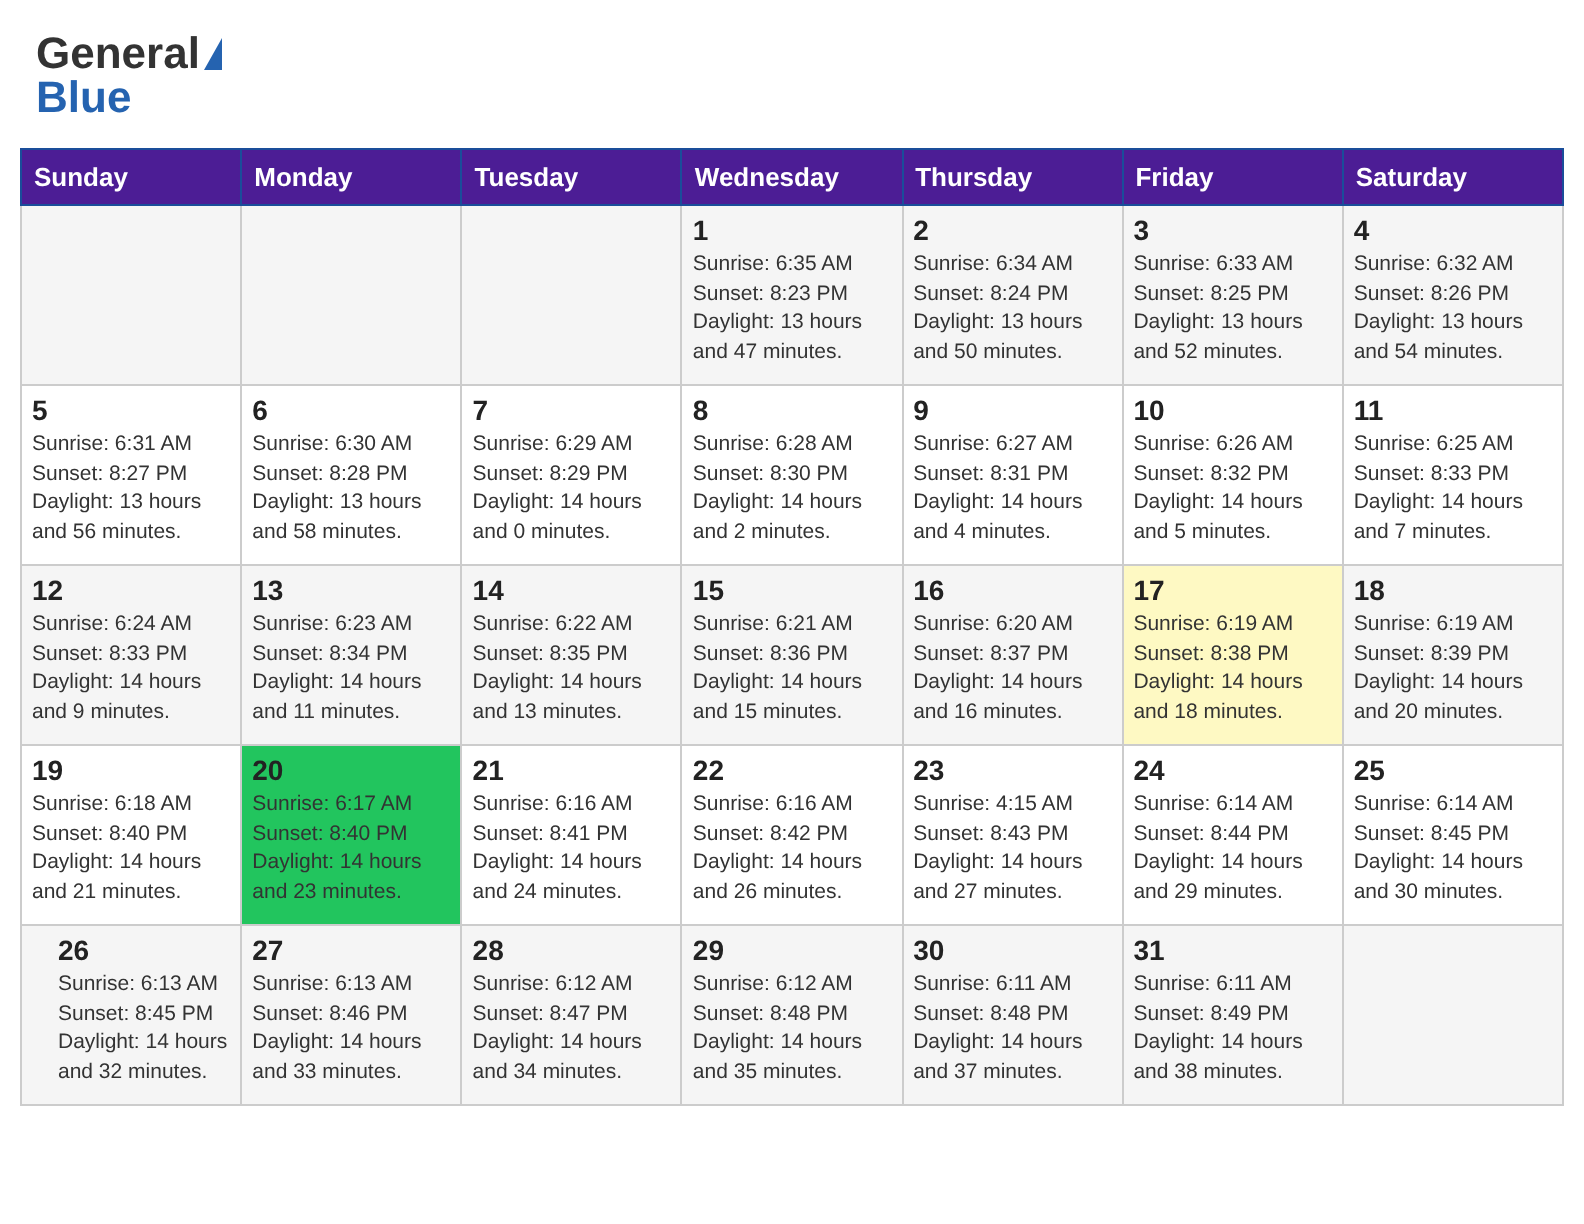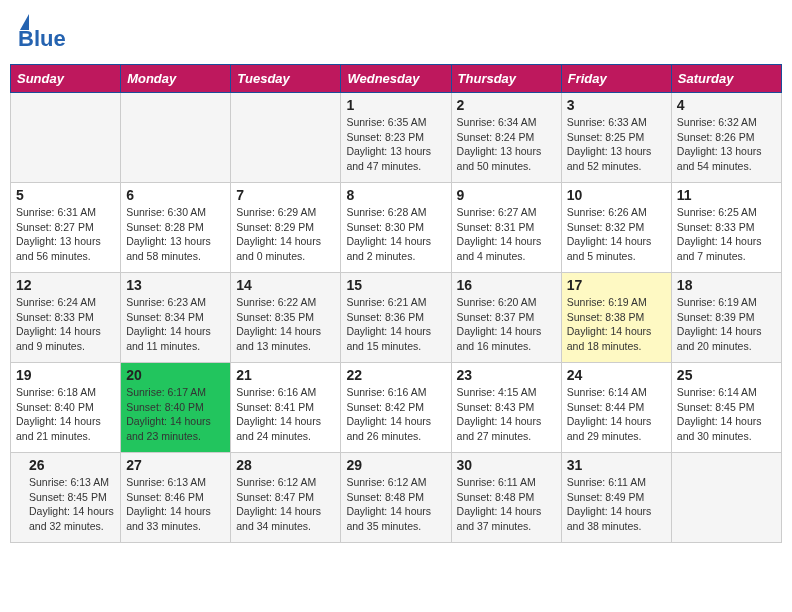--- a/index.html
+++ b/index.html
@@ -63,28 +63,29 @@
     }
     .day-info {
       font-size: 10.5px;
       color: #333;
       line-height: 1.4;
     }
     .empty { background: #fff; }
     tr:nth-child(odd) td { background-color: #f9f9f9; }
     tr:nth-child(even) td { background-color: #ffffff; }
     
-    tr:first-child th { background-color: #be185d; font-style: italic; }
+    tr:first-child th { background-color: #4c1d95; }
   </style>
 </head>
 <body>
 
 <div class="header">
   <div class="logo">
     <div style="display:flex;align-items:center;gap:0px;">
+      <span style="font-size:22px;font-weight:bold;color:#333;">General</span>
       <span style="display:inline-block;width:0;height:0;border-left:9px solid transparent;border-bottom:16px solid #2563b0;margin-left:2px;"></span>
     </div>
     <span style="font-size:22px;font-weight:bold;color:#2563b0;margin-top:-4px;">Blue</span>
   </div>
   <div class="title-section">
     <div class="month-title"></div>
     <div class="location"></div>
   </div>
 </div>
 

